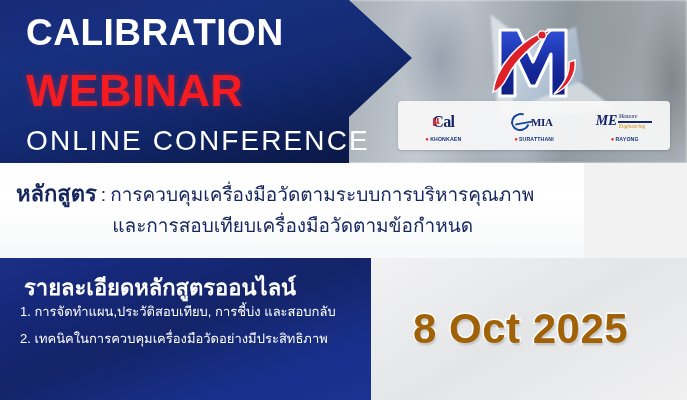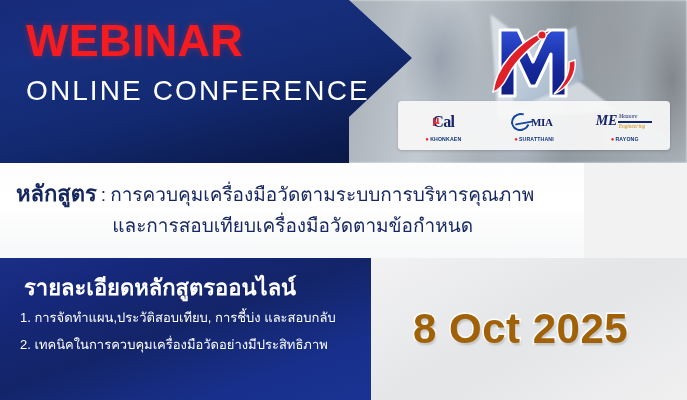--- a/index.html
+++ b/index.html
@@ -57,21 +57,21 @@
   }
   .headline-wrap{
     position:absolute; left:26px; top:14px; width:330px;
   }
   .h-calibration{
     color:#ffffff; font-size:37px; font-weight:700; letter-spacing:.5px;
     line-height:1.05; white-space:nowrap;
   }
   .h-webinar{
     color:#f41c21; font-size:45px; font-weight:700; letter-spacing:.3px;
-    line-height:1.12; margin-top:2px; white-space:nowrap;
+    line-height:1.12; margin-top:13px; white-space:nowrap;
     text-shadow:0 0 6px rgba(244,28,33,.45);
   }
   .h-conference{
     color:#ffffff; font-size:28px; font-weight:400; letter-spacing:2.1px;
     line-height:1.2; margin-top:8px; white-space:nowrap;
   }
 
   
   .m-logo{
     position:absolute; left:478px; top:16px; width:110px; height:90px;
@@ -191,21 +191,21 @@
   }
   .bottom-blue{
     position:absolute; left:0; top:0; width:371px; height:142px;
     background:linear-gradient(160deg,#1b2f86 0%,#16287a 20%,#132468 48%,#18308c 78%,#1a3291 100%);
   }
   .details-title{
     position:absolute; left:24px; top:12px;
     color:#ffffff; font-size:22px; font-weight:700; white-space:nowrap;
   }
   .details-list{
-    position:absolute; left:20px; top:53px; width:350px;
+    position:absolute; left:20px; top:47px; width:350px;
   }
   .details-item{
     color:#ffffff; font-size:13px; font-weight:400;
     line-height:1.1; margin-bottom:13px; white-space:nowrap;
   }
   .date-badge{
     position:absolute; left:413px; top:305px;
     font-size:42px; font-weight:700; color:#a16207;
     letter-spacing:.5px; white-space:nowrap;
     -webkit-text-stroke:3px #ffffff;
@@ -220,20 +220,21 @@
 
   <div class="top-band">
 
     <div class="photo-bg"></div>
     <div class="laptop-wedge"></div>
     <div class="laptop-screen"></div>
 
     <div class="blue-panel"></div>
 
     <div class="headline-wrap">
+      <div class="h-calibration">CALIBRATION</div>
       <div class="h-webinar">WEBINAR</div>
       <div class="h-conference">ONLINE CONFERENCE</div>
     </div>
 
     <div class="m-logo">
       <svg viewBox="0 0 110 90" xmlns="http://www.w3.org/2000/svg" aria-hidden="true">
         <defs>
           <linearGradient id="mgrad" x1="0" y1="0" x2="0" y2="1">
             <stop offset="0%" stop-color="#2f4fd6"></stop>
             <stop offset="55%" stop-color="#16299c"></stop>

